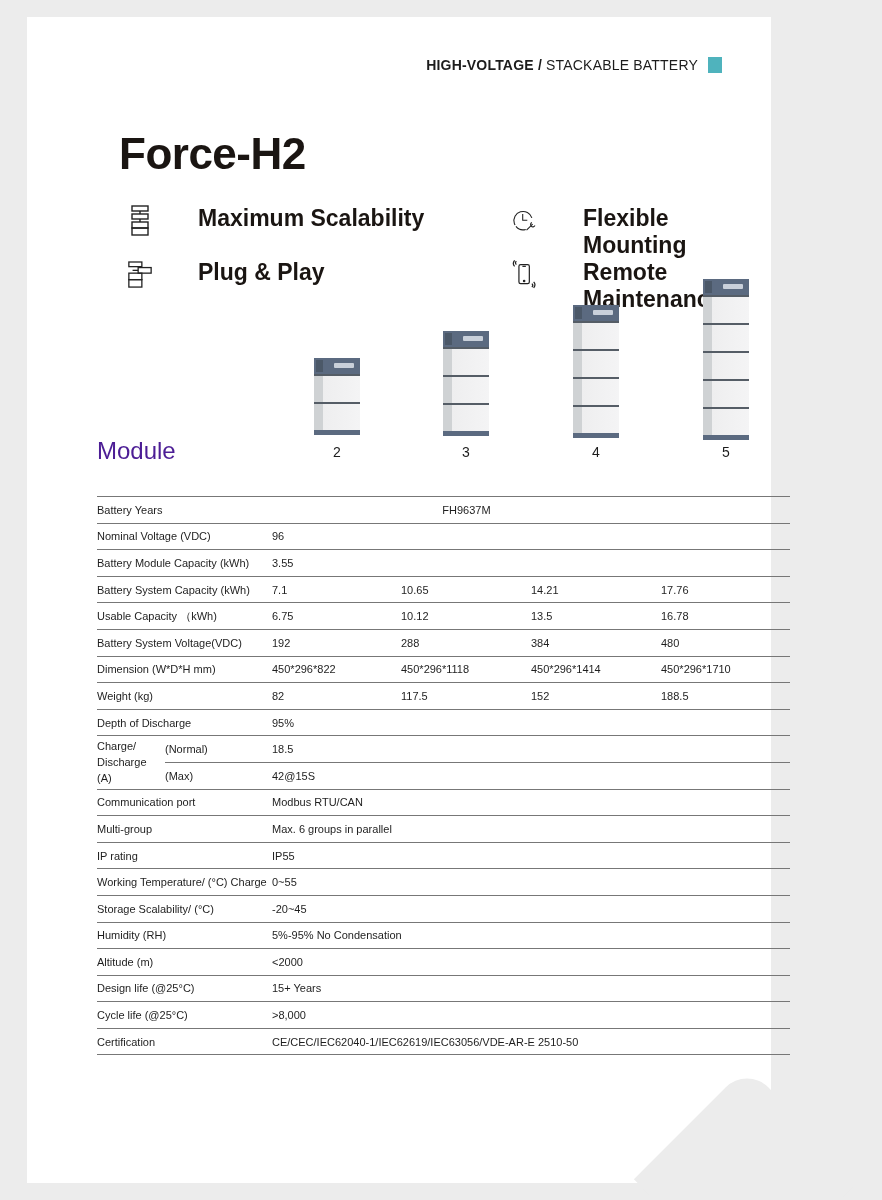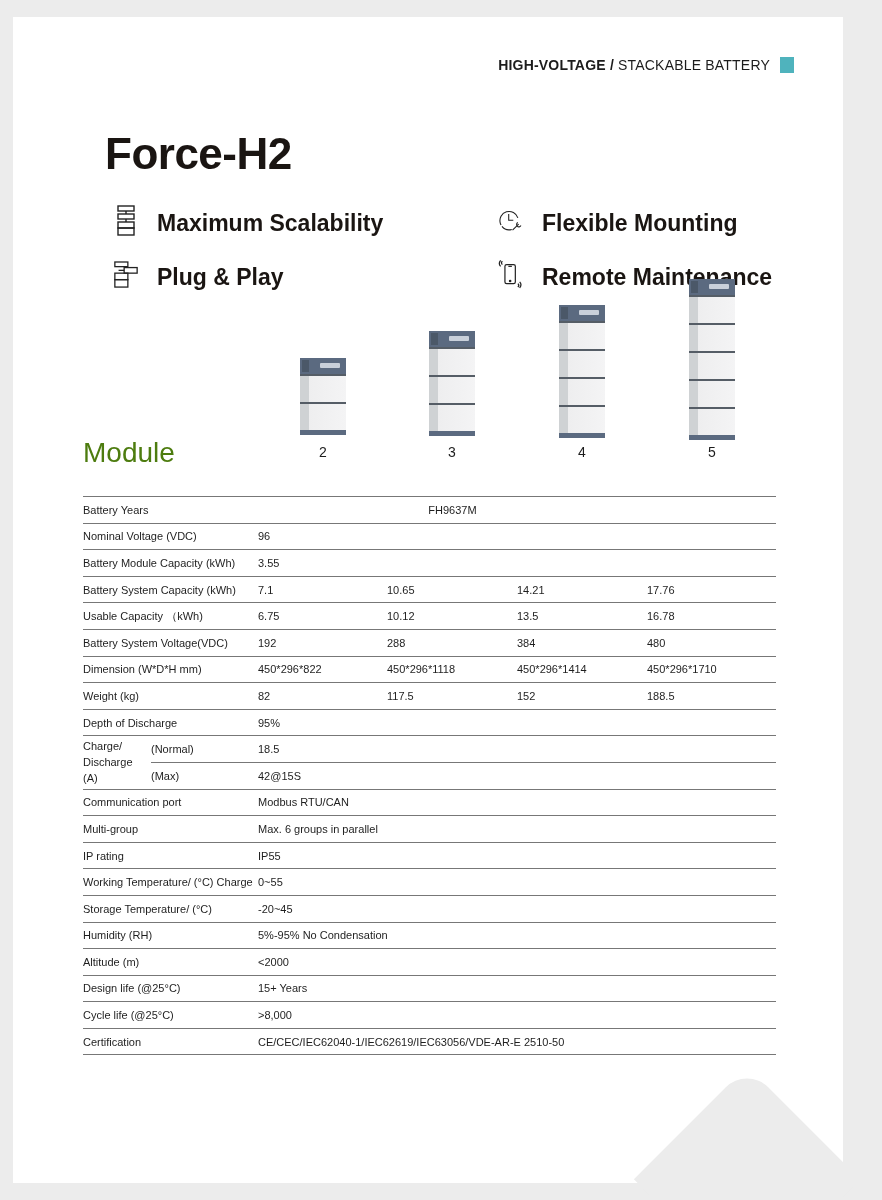--- a/index.html
+++ b/index.html
@@ -1,47 +1,47 @@
 <!DOCTYPE html>
 <html><head>
 <meta charset="utf-8">
 <style>
   html, body { margin:0; padding:0; }
   body {
     width:882px; height:1200px; background:#ececec; position:relative; overflow:hidden;
     font-family: "Liberation Sans", "DejaVu Sans", sans-serif; color:#1c1c1c;
   }
   .page {
-    position:absolute; left:13px; top:17px; width:830px; height:1166px; background:#ffffff;
+    position:absolute; left:27px; top:17px; width:744px; height:1166px; background:#ffffff;
   }
   .corner-cut {
     position:absolute; left:747px; top:1066px; width:160px; height:160px; background:#ececec;
     transform: rotate(45deg); transform-origin: 0 0;
     border-top-left-radius: 30px;
   }
   .header-tag {
     position:absolute; right:49px; top:40px; font-size:14px; letter-spacing:0.2px;
     display:flex; align-items:center;
   }
   .header-tag .bold { font-weight:bold; }
   .header-tag .light { font-weight:normal; margin-left:4px; }
   .header-tag .swatch { width:14px; height:16px; background:#4fb3bd; margin-left:10px; display:inline-block; }
   .title {
     position:absolute; left:92px; top:112px; font-size:44px; font-weight:bold; color:#1a1512; letter-spacing:-0.5px;
   }
   .feature {
-    position:absolute; display:flex; align-items:flex-end; font-size:23px; font-weight:bold; color:#1a1512;
+    position:absolute; display:flex; align-items:flex-start; font-size:23px; font-weight:bold; color:#1a1512;gap:27px;
   }
   .feature .ico { width:26px; height:32px; margin-right:18px; display:flex; align-items:center; justify-content:center; }
   .f1 { left:100px; top:188px; }
   .f2 { left:100px; top:242px; }
   .f3 { left:485px; top:188px; }
   .f4 { left:485px; top:242px; }
 
-  .module-label { position:absolute; left:97px; top:437px; font-size:28px; color:#4d7c0f; }
+  .module-label { position:absolute; left:97px; top:437px; font-size:24px; color:#4c1d95; }
   .col-label { position:absolute; top:444px; font-size:14px; width:40px; text-align:center; }
 
   .battery { position:absolute; width:46px; }
   .battery .cap { height:16px; background:#5b6a80; position:relative; }
   .battery .cap .logo { position:absolute; right:6px; top:5px; width:20px; height:5px; background:#c9d0da; border-radius:1px; }
   .battery .cap .side { position:absolute; left:2px; top:2px; width:7px; height:12px; background:#4b5868; }
   .battery .mod { height:26px; background:linear-gradient(90deg,#cfd2d4 0,#cfd2d4 20%,#eeeeef 20%,#f4f4f5 100%); border-top:2px solid #555d66; }
   .battery .mod:first-of-type { border-top:none; }
   .battery .base { height:5px; background:#5b6a80; }
 
@@ -250,21 +250,21 @@
       </tr>
       <tr>
         <td colspan="2">IP rating</td>
         <td colspan="4" class="val" style="padding-right:129px">IP55</td>
       </tr>
       <tr>
         <td colspan="2">Working Temperature/ (°C) Charge</td>
         <td colspan="4" class="val" style="padding-right:129px">0~55</td>
       </tr>
       <tr>
-        <td colspan="2">Storage Temperature/ (°C)</td>
+        <td colspan="2">Storage Scalability/ (°C)</td>
         <td colspan="4" class="val" style="padding-right:129px">-20~45</td>
       </tr>
       <tr>
         <td colspan="2">Humidity (RH)</td>
         <td colspan="4" class="val" style="padding-right:129px">5%-95% No Condensation</td>
       </tr>
       <tr>
         <td colspan="2">Altitude (m)</td>
         <td colspan="4" class="val" style="padding-right:129px">&lt;2000</td>
       </tr>

